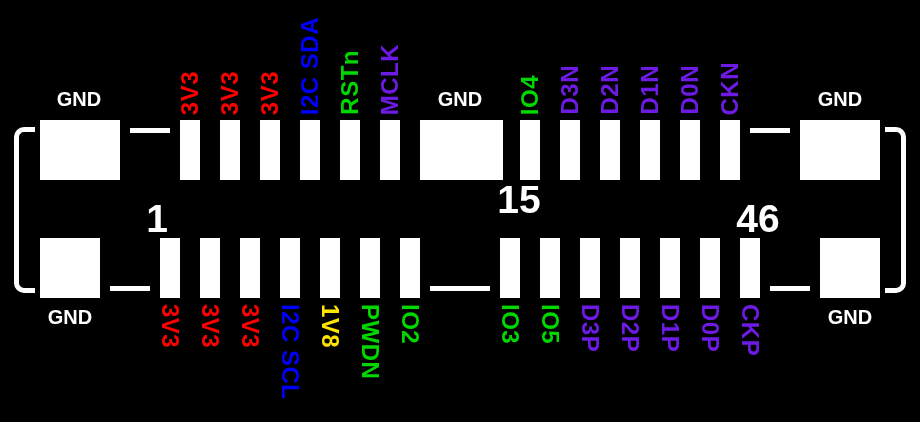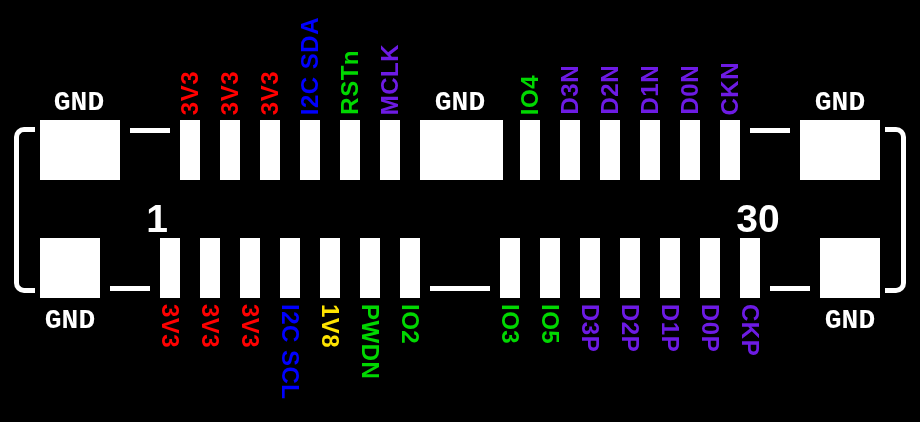--- a/index.html
+++ b/index.html
@@ -12,22 +12,22 @@
   .pin.top{top:120px;}
   .pin.bot{top:238px;}
   .dash{height:5px;}
   .vl{
     position:absolute;writing-mode:vertical-rl;font-size:24px;line-height:1;
     white-space:nowrap;letter-spacing:0.5px;
   }
   .vlt{bottom:307px;transform:translateX(-50%) rotate(180deg);}
   .vlb{top:304px;transform:translateX(-50%);}
   .gnd{
-    position:absolute;color:#fff;font-size:28px;line-height:1;
-    transform:translateX(-50%);white-space:nowrap;font-family:Liberation Mono, monospace;
+    position:absolute;color:#fff;font-size:20px;line-height:1;
+    transform:translateX(-50%);white-space:nowrap;
   }
   .num{
     position:absolute;color:#fff;font-size:39px;line-height:1;
     transform:translateX(-50%);white-space:nowrap;
   }
   .bracket{position:absolute;top:127px;width:16px;height:156px;}
   .bracket.l{left:14px;border:5px solid #fff;border-right:none;border-radius:10px 0 0 10px;}
   .bracket.r{left:885px;border:5px solid #fff;border-left:none;border-radius:0 10px 10px 0;}
 </style>
 </head>
@@ -106,15 +106,16 @@
   <div class="vl vlb" style="left: 410px; color: rgb(0, 216, 0);">IO2</div>
   <div class="vl vlb" style="left: 510px; color: rgb(0, 216, 0);">IO3</div>
   <div class="vl vlb" style="left: 550px; color: rgb(0, 216, 0);">IO5</div>
   <div class="vl vlb" style="left: 590px; color: rgb(109, 27, 228);">D3P</div>
   <div class="vl vlb" style="left: 630px; color: rgb(109, 27, 228);">D2P</div>
   <div class="vl vlb" style="left: 670px; color: rgb(109, 27, 228);">D1P</div>
   <div class="vl vlb" style="left: 710px; color: rgb(109, 27, 228);">D0P</div>
   <div class="vl vlb" style="left: 750px; color: rgb(109, 27, 228);">CKP</div>
 
   <div class="num" style="left:157px;top:199px;">1</div>
-  <div class="num" style="left:758px;top:199px;">30</div>
+  <div class="num" style="left:519px;top:180px;">15</div>
+  <div class="num" style="left:758px;top:199px;">46</div>
 
 </div>
 
 </body></html>

